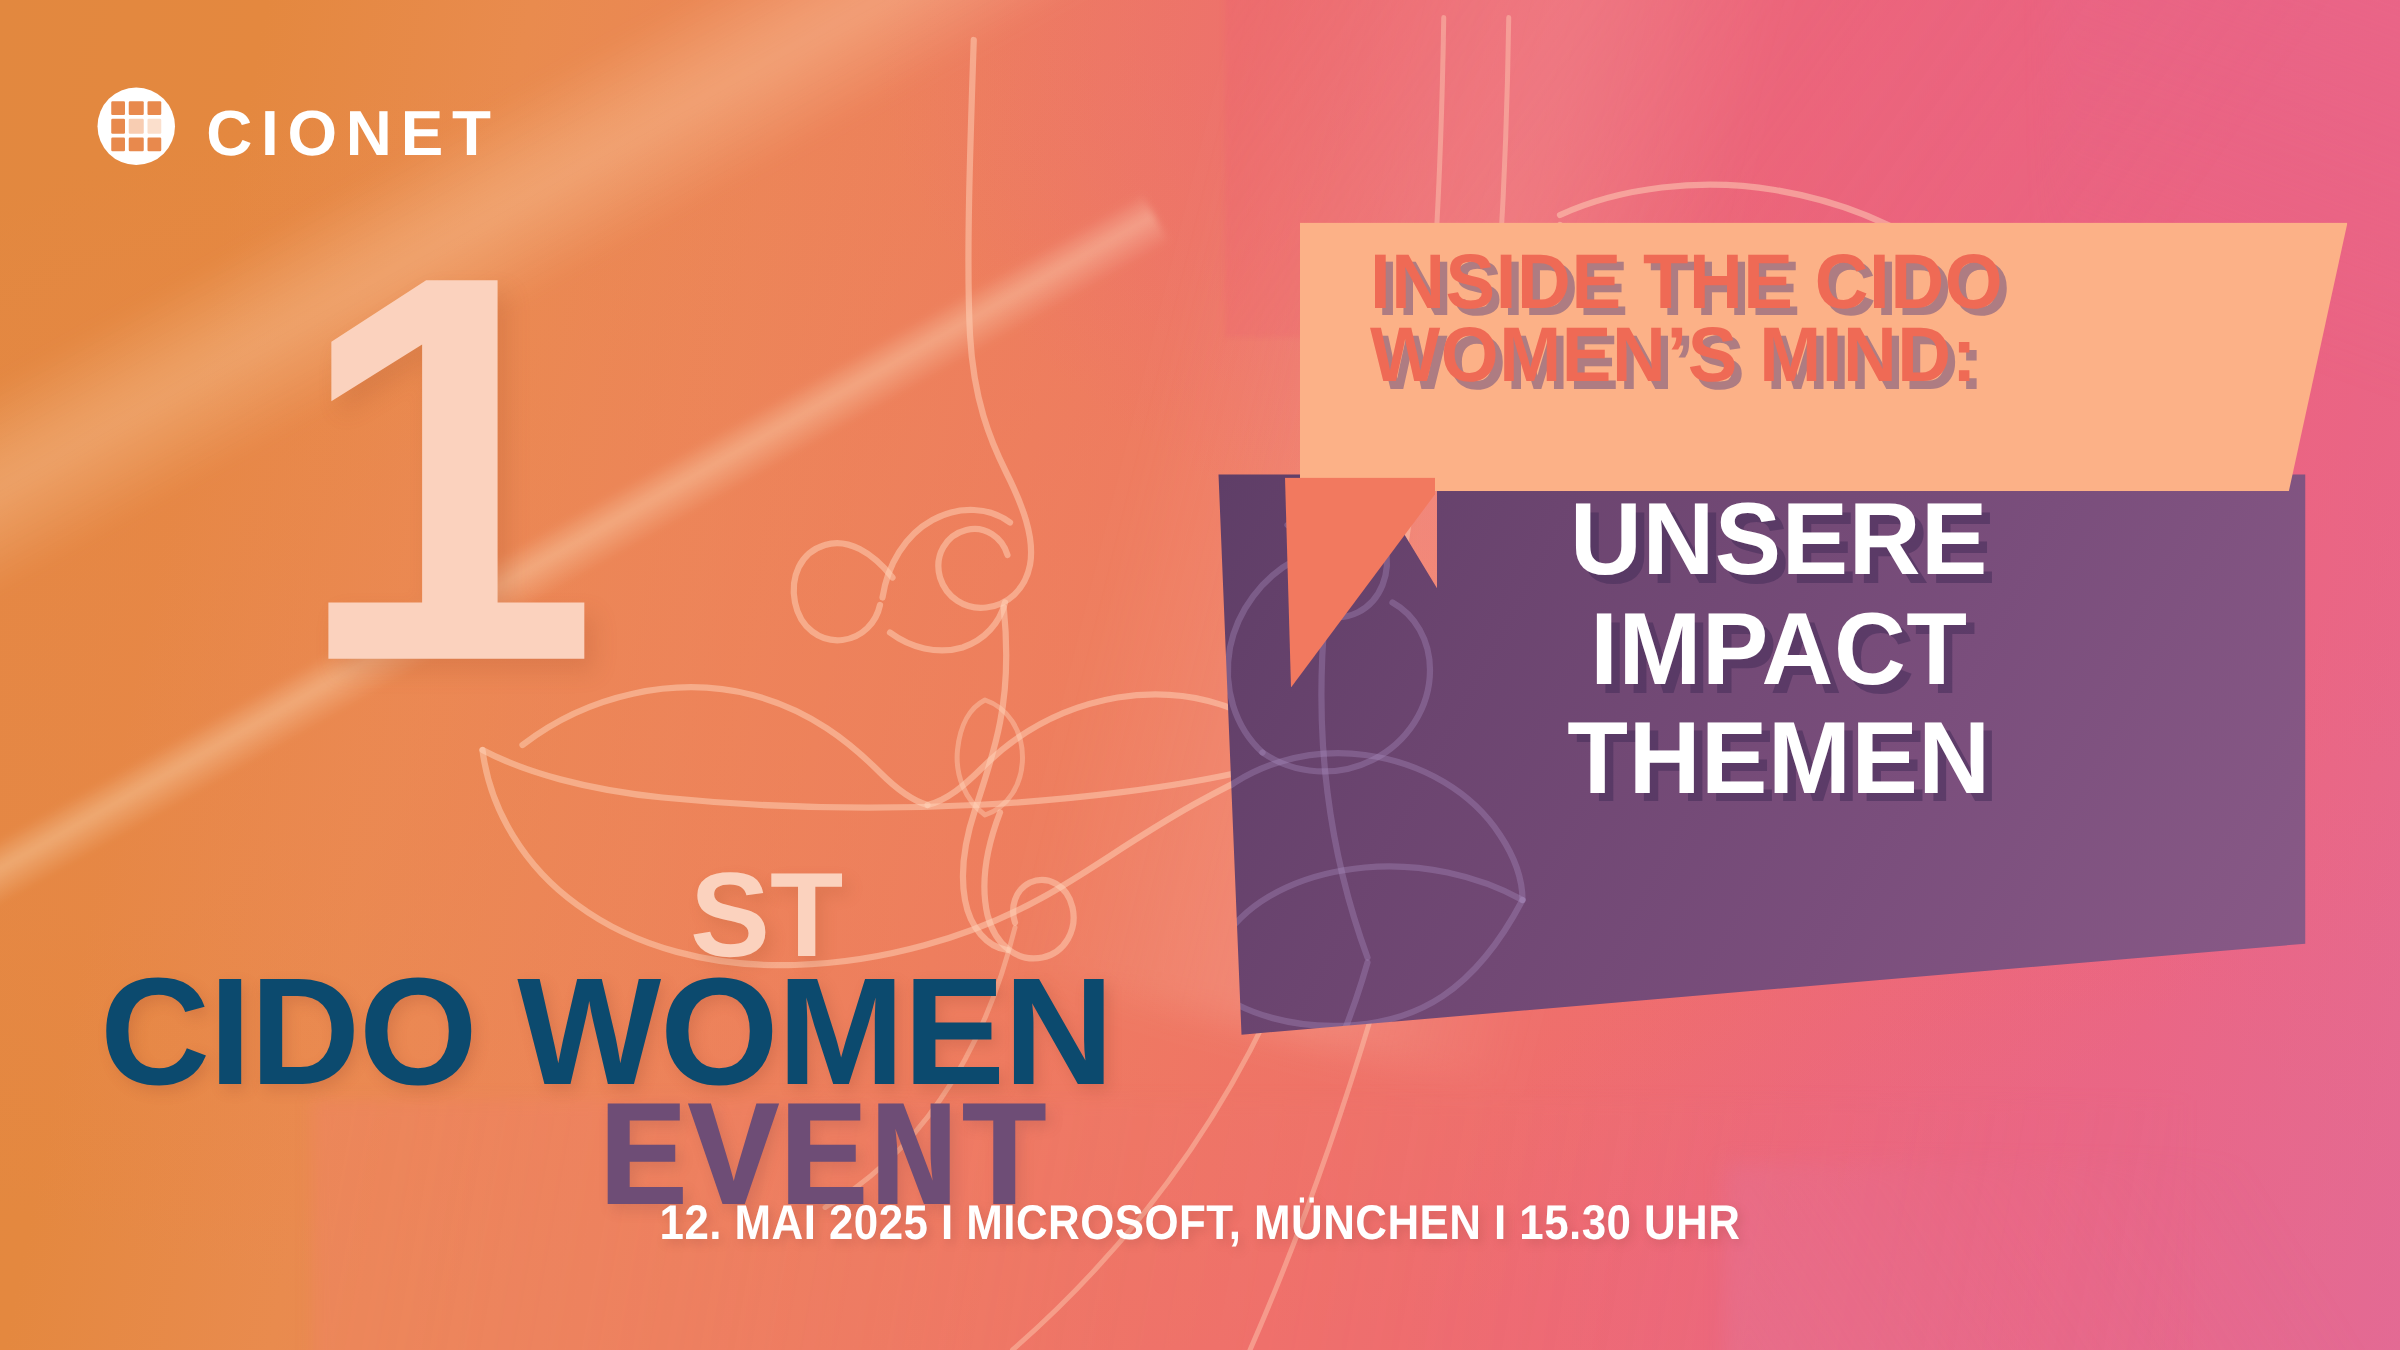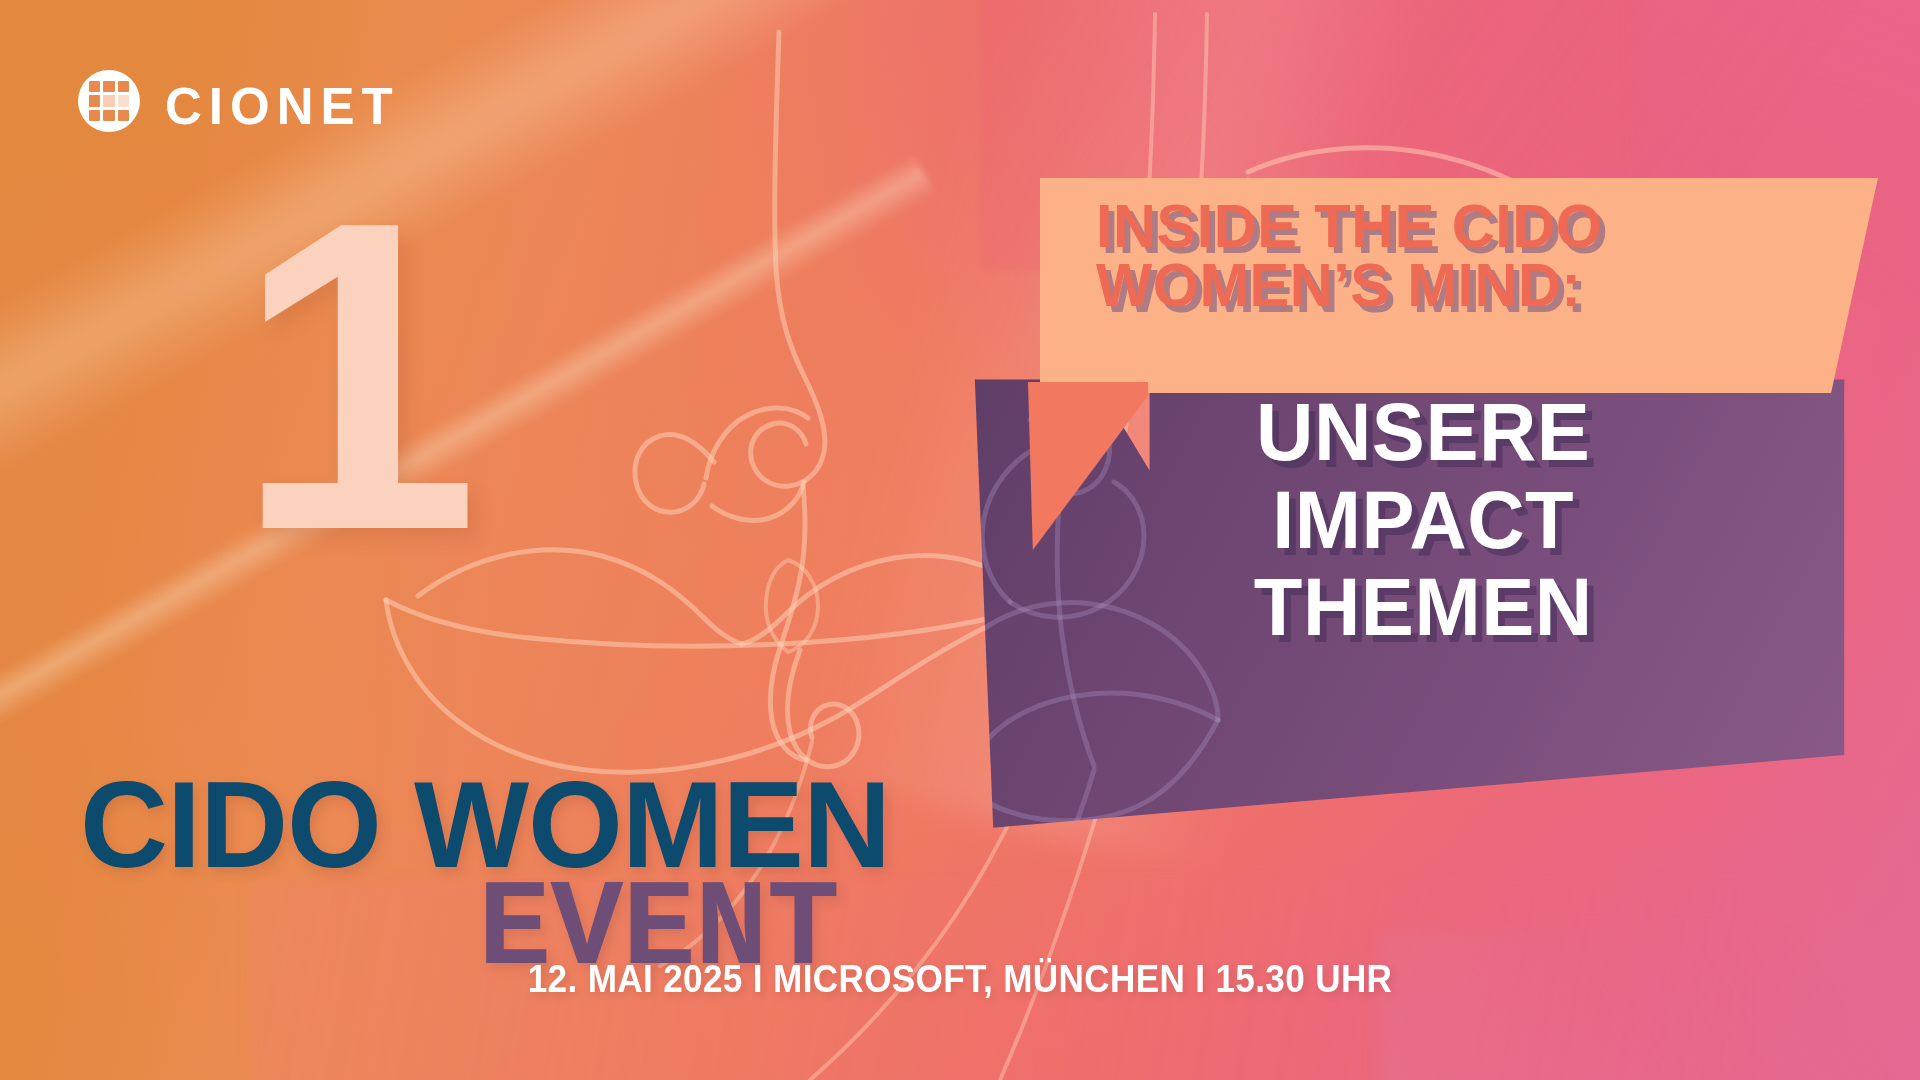--- a/index.html
+++ b/index.html
@@ -373,20 +373,21 @@
         <div class="logo-cell"></div>
         <div class="logo-cell"></div>
       </div>
     </div>
     <div class="logo-word">CIONET</div>
   </div>
 
   <div class="left-block">
     <div class="ordinal-row">
       <div class="ordinal-num">1</div>
+      <div class="ordinal-sfx">ST</div>
     </div>
     <div class="line-main">CIDO WOMEN</div>
     <div class="line-sub">EVENT</div>
   </div>
 
   <div class="kicker-panel"></div>
   <div class="kicker-text">
     <div>INSIDE THE CIDO</div>
     <div>WOMEN’S MIND:</div>
   </div>

